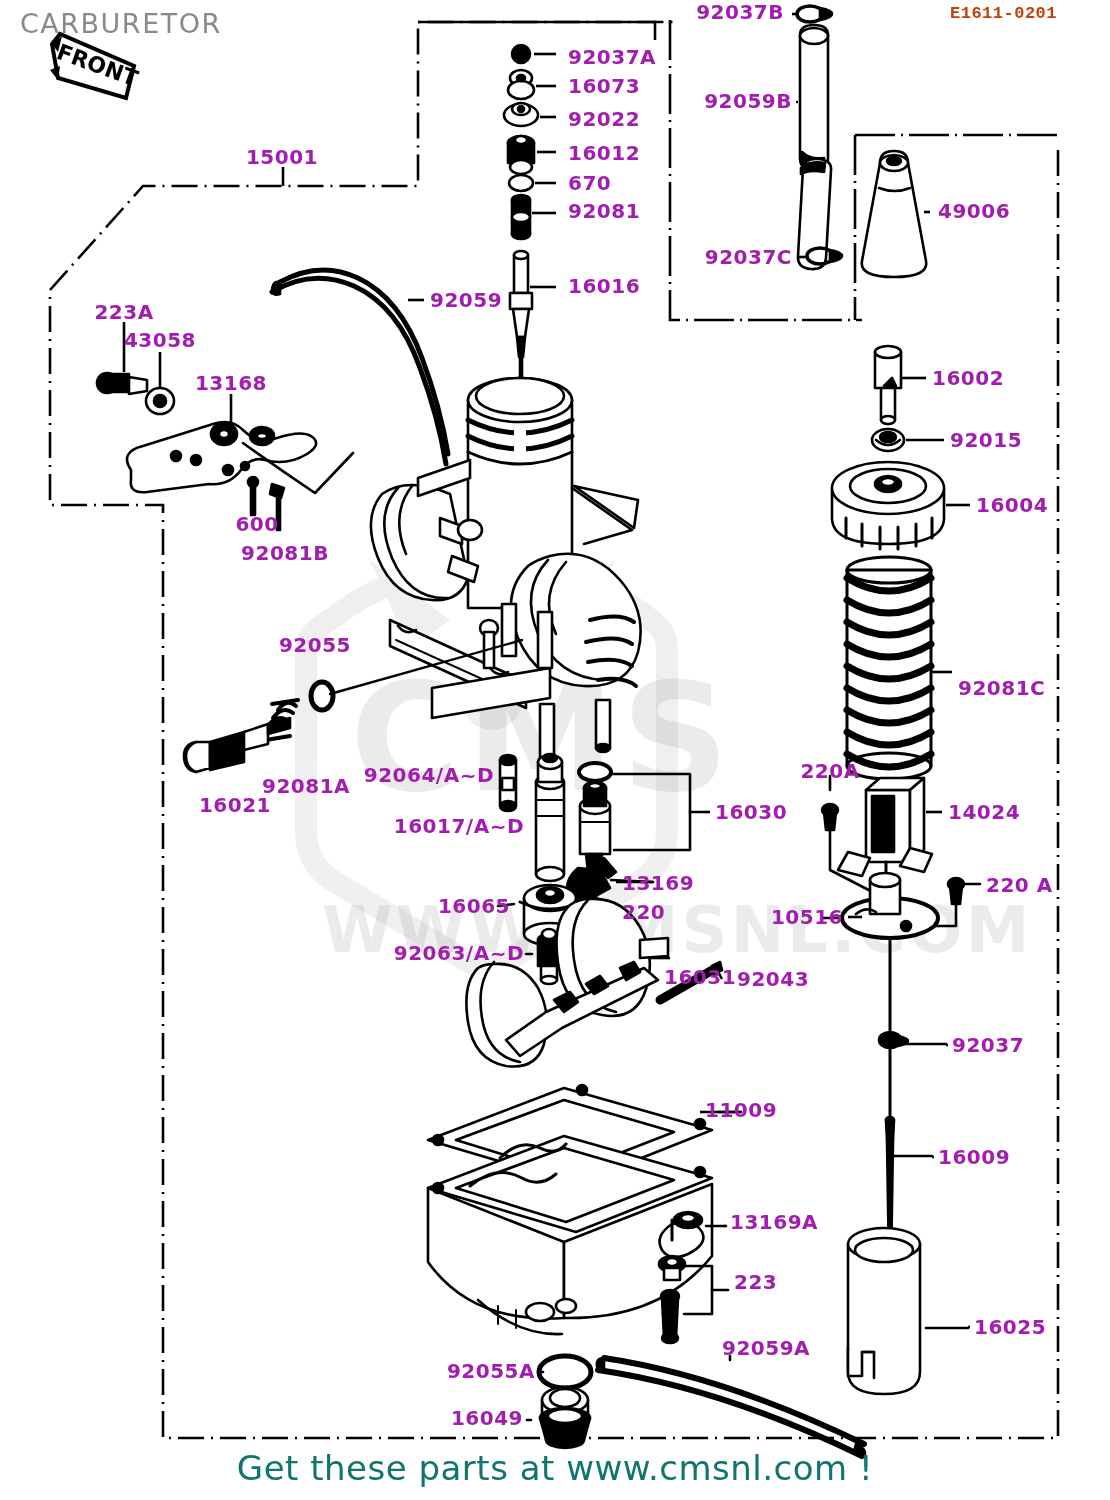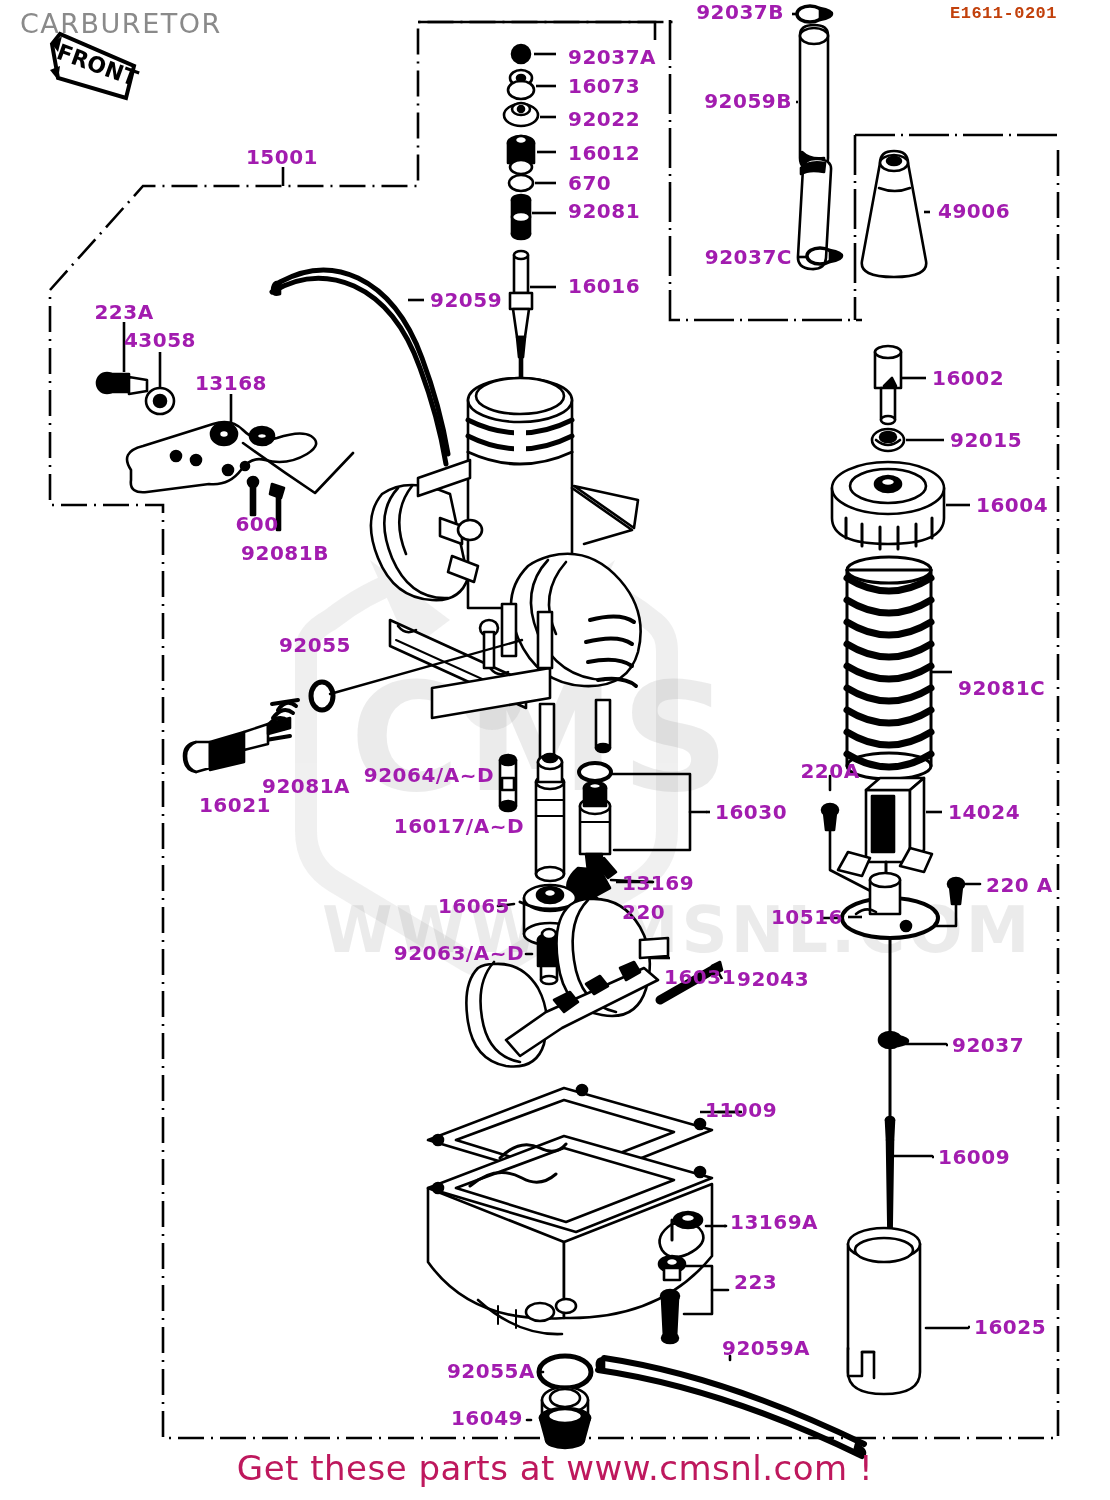--- a/index.html
+++ b/index.html
@@ -33,21 +33,21 @@
     font-size:27px;color:#8a8a8a;letter-spacing:1.5px;
     font-family:"DejaVu Sans", sans-serif;font-weight:normal;z-index:6;
   }
   #diagcode{
     position:absolute;left:950px;top:4px;
     font-size:17px;font-weight:bold;color:#c2410c;letter-spacing:0.5px;z-index:6;
     font-family:Liberation Mono, monospace;
   }
   #footer{
     position:absolute;left:0;top:1448px;width:1110px;text-align:center;
-    color:#be185d;font-size:34px;font-family:"DejaVu Sans", sans-serif;
+    color:#0f766e;font-size:34px;font-family:"DejaVu Sans", sans-serif;
     letter-spacing:0.5px;z-index:7;
   }
   #frontbadge{position:absolute;left:38px;top:26px;width:105px;height:82px;z-index:6;}
 </style>
 </head>
 <body>
 
 <div id="stage">
 
   <div id="title">CARBURETOR</div>

